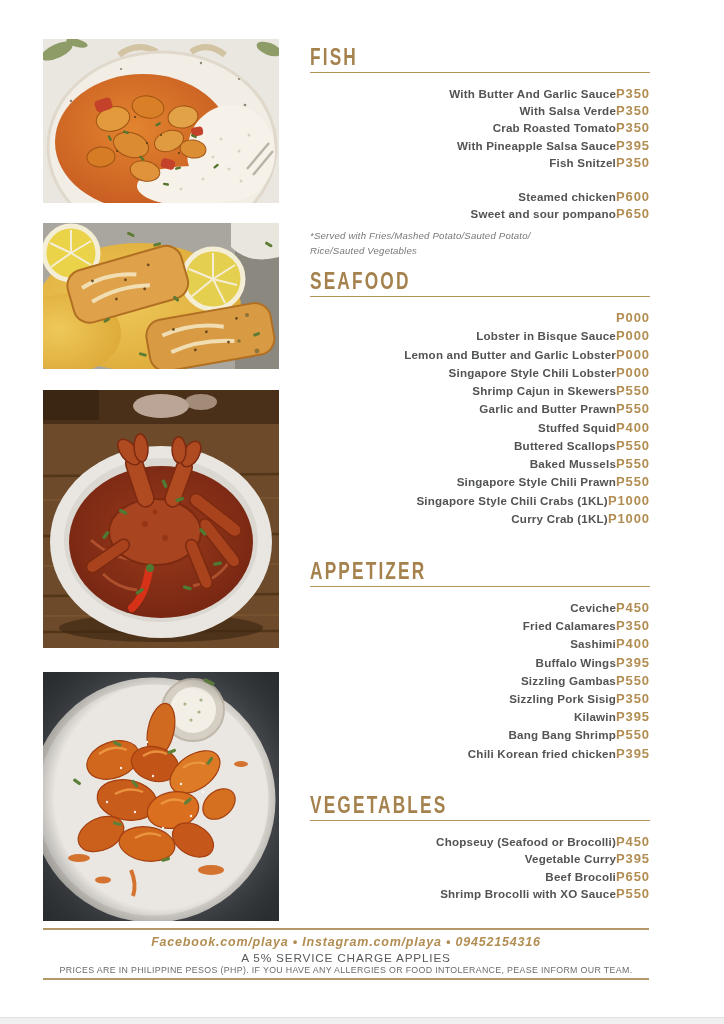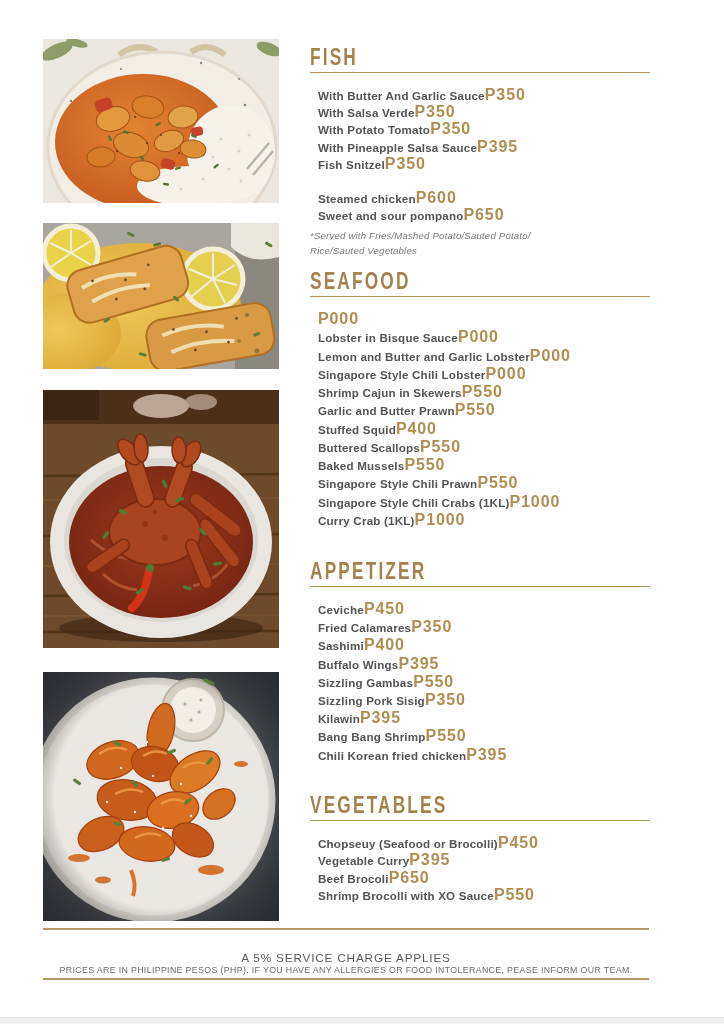--- a/index.html
+++ b/index.html
@@ -21,27 +21,27 @@
   #sec-1{top:268px;}
   #sec-2{top:558px;}
   #sec-3{top:792px;}
   .msection h2{
     margin:0;font-size:24px;line-height:26px;font-weight:700;color:#a5824d;
     letter-spacing:3px;transform:scale(0.72,1.02);transform-origin:left bottom;white-space:nowrap;
   }
   .rule{margin-top:2px;border-top:1.6px solid #b39356;height:0;}
   .rows{margin-top:13px;}
   .group + .group{margin-top:17px;}
-  .row{display:flex;justify-content:flex-start;align-items:baseline;margin-left:8px;}
+  .row{display:flex;justify-content:flex-end;align-items:baseline;}
   #sec-0 .row{height:17.2px;}
   #sec-1 .row{height:18.25px;}
   #sec-2 .row{height:18.2px;}
   #sec-3 .row{height:17.3px;}
   .iname{font-size:11.6px;font-weight:700;color:#525355;letter-spacing:0.2px;}
-  .iprice{font-size:16px;font-weight:700;color:#b28d52;letter-spacing:0.9px;}
+  .iprice{font-size:13px;font-weight:700;color:#b28d52;letter-spacing:0.9px;}
   .note{margin-top:5px;font-size:9.6px;line-height:15px;font-style:italic;color:#77787b;letter-spacing:0.2px;}
   
   .footer-rule{position:absolute;left:43px;width:606px;height:0;border-top:2px solid #b39968;}
   #frule-top{top:928px;}
   #frule-bottom{top:978px;}
   .footer-text{position:absolute;left:43px;width:606px;text-align:center;}
   #f-social{top:935px;font-size:12.5px;font-style:italic;font-weight:700;color:#b28d52;letter-spacing:0.8px;}
   #f-service{top:950.5px;font-size:11.8px;color:#58595b;letter-spacing:0.8px;}
   #f-disclaimer{top:964.5px;font-size:8.8px;color:#6a6b6e;letter-spacing:0.35px;}
   .bottom-strip{position:absolute;left:0;top:1017px;width:724px;height:7px;background:#f0f0f1;border-top:1px solid #e0e0e2;}
@@ -345,21 +345,21 @@
           <div class="group">
             <div class="row">
               <span class="iname">With Butter And Garlic Sauce</span>
               <span class="iprice">P350</span>
             </div>
             <div class="row">
               <span class="iname">With Salsa Verde</span>
               <span class="iprice">P350</span>
             </div>
             <div class="row">
-              <span class="iname">With Potato Tomato</span>
+              <span class="iname">Crab Roasted Tomato</span>
               <span class="iprice">P350</span>
             </div>
             <div class="row">
               <span class="iname">With Pineapple Salsa Sauce</span>
               <span class="iprice">P395</span>
             </div>
             <div class="row">
               <span class="iname">Fish Snitzel</span>
               <span class="iprice">P350</span>
             </div>
@@ -499,18 +499,19 @@
             <div class="row">
               <span class="iname">Shrimp Brocolli with XO Sauce</span>
               <span class="iprice">P550</span>
             </div>
           </div>
         </div>
     </section>
   </div>
 
   <div class="footer-rule" id="frule-top"></div>
+  <div class="footer-text" id="f-social">Facebook.com/playa • Instagram.com/playa • 09452154316</div>
   <div class="footer-text" id="f-service">A 5% SERVICE CHARGE APPLIES</div>
   <div class="footer-text" id="f-disclaimer">PRICES ARE IN PHILIPPINE PESOS (PHP). IF YOU HAVE ANY ALLERGIES OR FOOD INTOLERANCE, PEASE INFORM OUR TEAM.</div>
   <div class="footer-rule" id="frule-bottom"></div>
   <div class="bottom-strip"></div>
 
 </div>
 
 </body></html>

